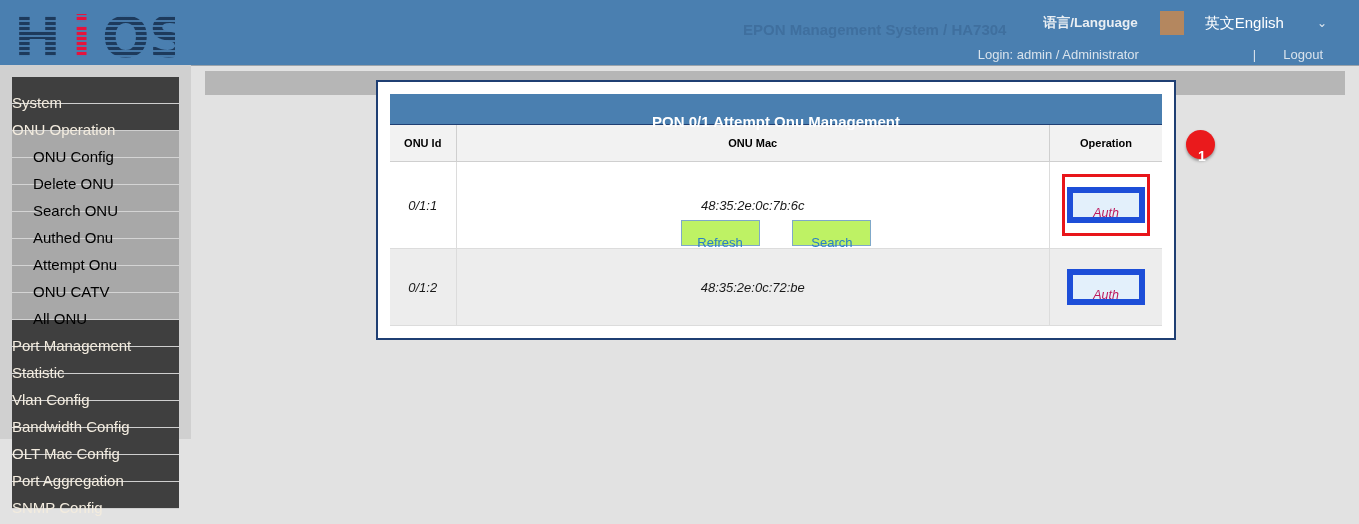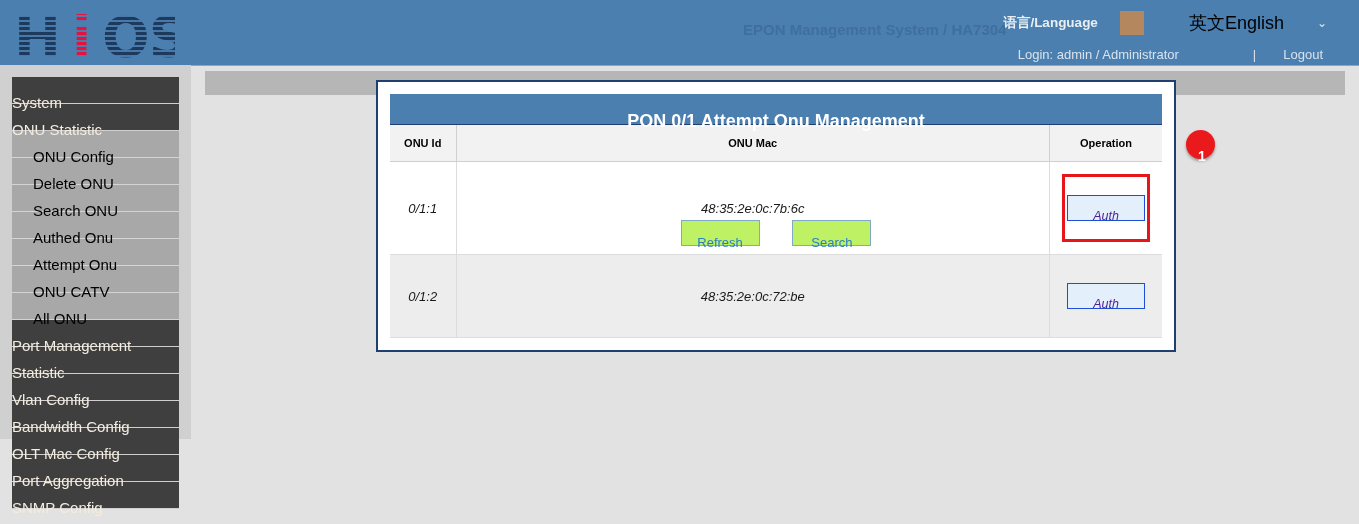--- a/index.html
+++ b/index.html
@@ -81,44 +81,43 @@
     margin-right: 10px;
     white-space: nowrap;
   }
   .lang-divider {
     width: 1px;
     height: 20px;
     background: #b4875f;
     margin-right: 9px;
   }
   .lang-value {
-    font-size: 18px;
-    color: #000000;
-    white-space: nowrap;
-    margin-left: 24px;
+    font-size: 15px;
+    color: #ffffff;
+    white-space: nowrap;
   }
   .chev {
     margin-left: 9px;
     font-size: 12px;
     color: #dfe7ee;
     line-height: 1;
   }
 
   .login-bar {
     position: absolute;
     right: 0;
     top: 42px;
     display: flex;
     align-items: center;
     height: 18px;
     font-size: 13px;
     color: #d9e3ec;
     white-space: nowrap;
   }
-  .login-user { margin-right: 50px; }
+  .login-user { margin-right: 90px; }
   .logout-sep { margin-right: 3px; }
   .logout-link { margin-right: 12px; }
 
   
   .sidebar {
     position: absolute;
     left: 0;
     top: 65px;
     width: 191px;
     height: 374px;
@@ -171,21 +170,21 @@
     width: 800px;
     border: 2px solid #1f3f73;
     background: #ffffff;
   }
 
   .panel-title {
     height: 31px;
     line-height: 31px;
     background: #4a7fb0;
     color: #ffffff;
-    font-size: 18px;
+    font-size: 15px;
     font-weight: bold;
     text-align: center;
     border-bottom: 1px solid #1f3f73;
   }
 
   table.grid {
     width: 100%;
     border-collapse: collapse;
     font-size: 13px;
   }
@@ -212,24 +211,24 @@
   tr.row-even td { background: #ededed; }
 
   .col-id   { width: 66px; }
   .col-op   { width: 86px; }
 
   .auth-btn {
     display: block;
     width: 78px;
     height: 19px;
     line-height: 17px;
-    margin: 16px auto;
+    margin: 8px auto;
     background: #e3f0fb;
-    border: 1px solid #1d4ed8;
-    color: #4c1d95;
+    border: 6px solid #1d4ed8;
+    color: #be185d;
     font-size: 12.5px;
     text-align: center;
     font-family: "Liberation Sans", sans-serif;
     cursor: pointer;
   }
 
   .auth-highlight {
     position: relative;
     display: inline-block;
     padding: 2px;
@@ -297,21 +296,21 @@
 
   <div class="login-bar">
     <span class="login-user">Login: admin / Administrator</span>
     <span class="logout-sep">|</span>
     <span class="logout-link">Logout</span>
   </div>
 </div>
 
 <div class="sidebar">
   <div class="nav-top">System</div>
-  <div class="nav-top">ONU Statistic</div>
+  <div class="nav-top">ONU Operation</div>
   <div class="nav-sub">ONU Config</div>
   <div class="nav-sub">Delete ONU</div>
   <div class="nav-sub">Search ONU</div>
   <div class="nav-sub">Authed Onu</div>
   <div class="nav-sub">Attempt Onu</div>
   <div class="nav-sub">ONU CATV</div>
   <div class="nav-sub">All ONU</div>
   <div class="nav-top">Port Management</div>
   <div class="nav-top">Statistic</div>
   <div class="nav-top">Vlan Config</div>

